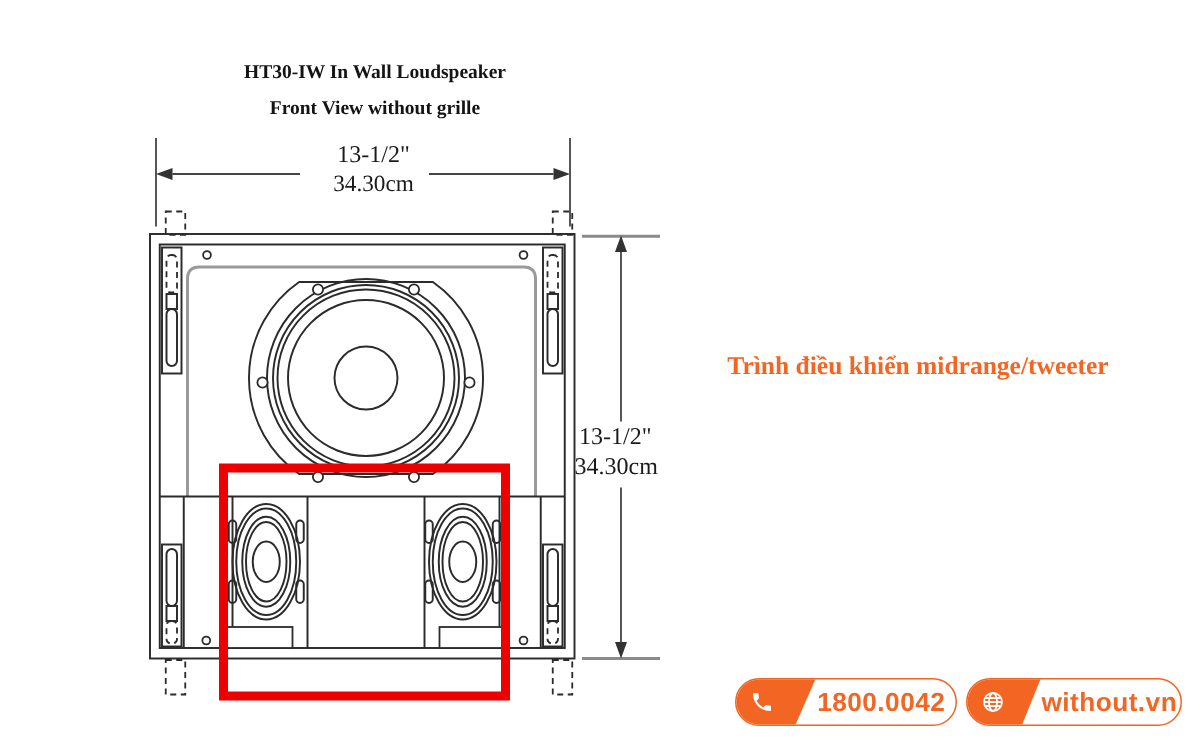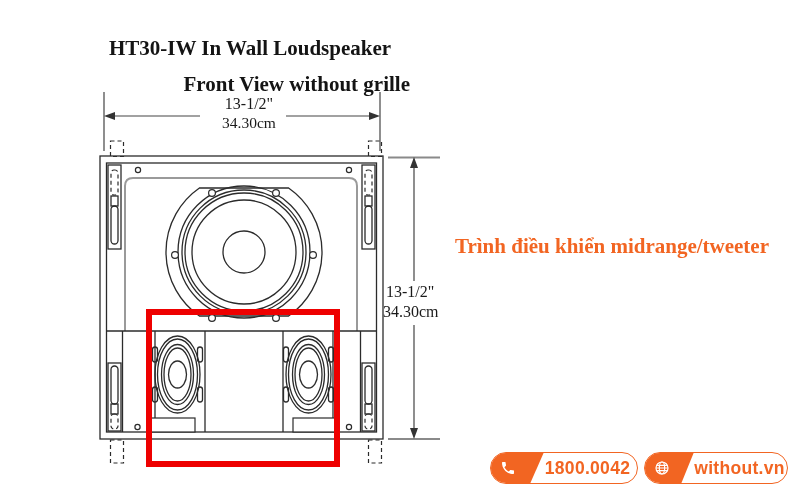--- a/index.html
+++ b/index.html
@@ -4,30 +4,30 @@
 <style>
   :root{
     --orange:#F26522; --red:#EE0000; --line:#2b2b2b; --gray:#9a9a9a;
   }
   html,body{margin:0;padding:0;}
   body{font-family:"Liberation Serif",serif;background:#fff;}
   #canvas{position:relative;width:800px;height:500px;background:#fff;overflow:hidden;}
   #drawing{position:absolute;left:0;top:0;}
   .abs{position:absolute;}
   .title-line{left:90px;width:320px;text-align:center;font-weight:bold;
-              font-size:21px;line-height:24px;color:#141414;}
+              font-size:13px;line-height:24px;color:#141414;}
   #title-1{top:36px;}
-  #title-2{top:72px;text-align:right;}
+  #title-2{top:60px;}
   .dim-text{font-size:16px;color:#1a1a1a;white-space:nowrap;}
   #dim-top-in{left:169px;top:95px;width:160px;text-align:center;}
   #dim-top-cm{left:169px;top:114px;width:160px;text-align:center;font-size:15.5px;}
   #dim-right-in{left:386px;top:283px;}
   #dim-right-cm{left:383px;top:303px;}
   #annotation{left:426px;top:234px;width:372px;text-align:center;
-              font-weight:bold;font-size:21px;color:var(--orange);white-space:nowrap;}
+              font-weight:bold;font-size:17px;color:var(--orange);white-space:nowrap;}
   .badge{position:absolute;top:452px;height:30px;background:#fff;
          border:1.6px solid var(--orange);border-radius:16px;overflow:hidden;cursor:pointer;}
   #badge-phone{left:490px;width:146px;}
   #badge-web{left:644px;width:142px;}
   .badge .seg{position:absolute;left:-1px;top:-1px;bottom:-1px;width:54px;
               background:var(--orange);clip-path:polygon(0 0,100% 0,74% 100%,0 100%);
               display:flex;align-items:center;}
   .badge .seg svg{margin-left:10px;}
   .badge .lbl{position:absolute;left:52px;right:5px;top:0;bottom:0;
               display:flex;align-items:center;justify-content:center;

